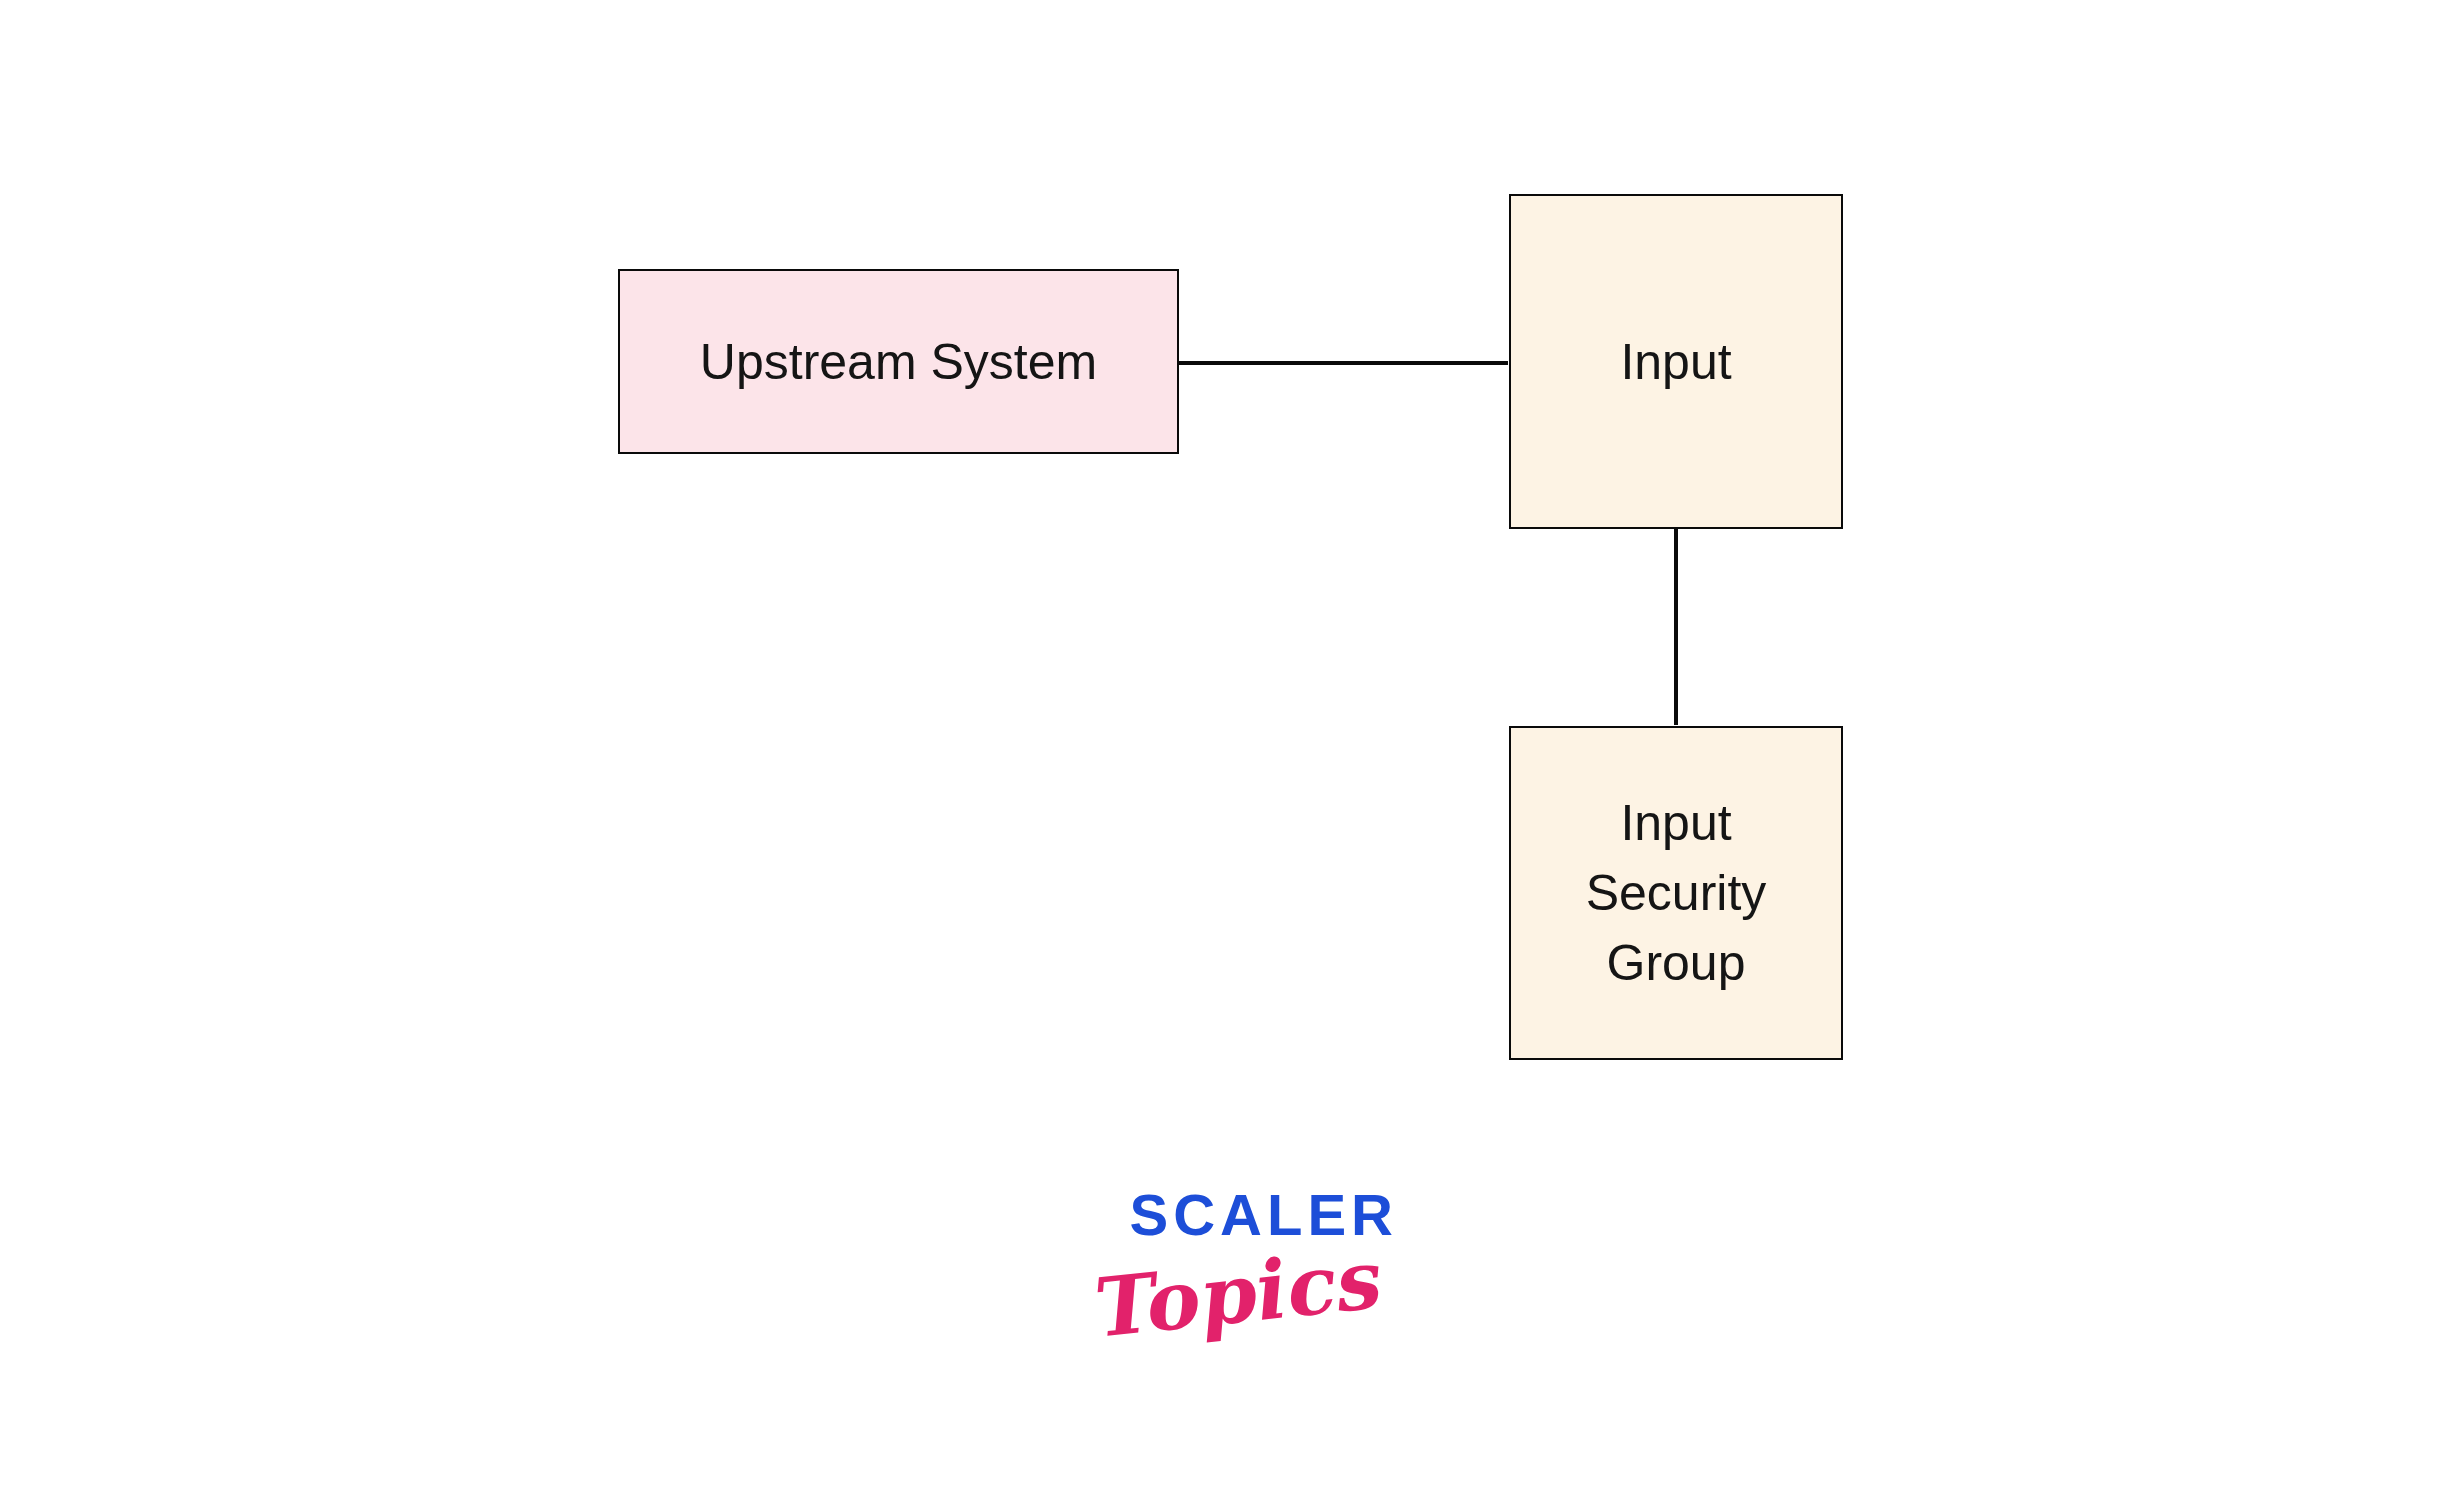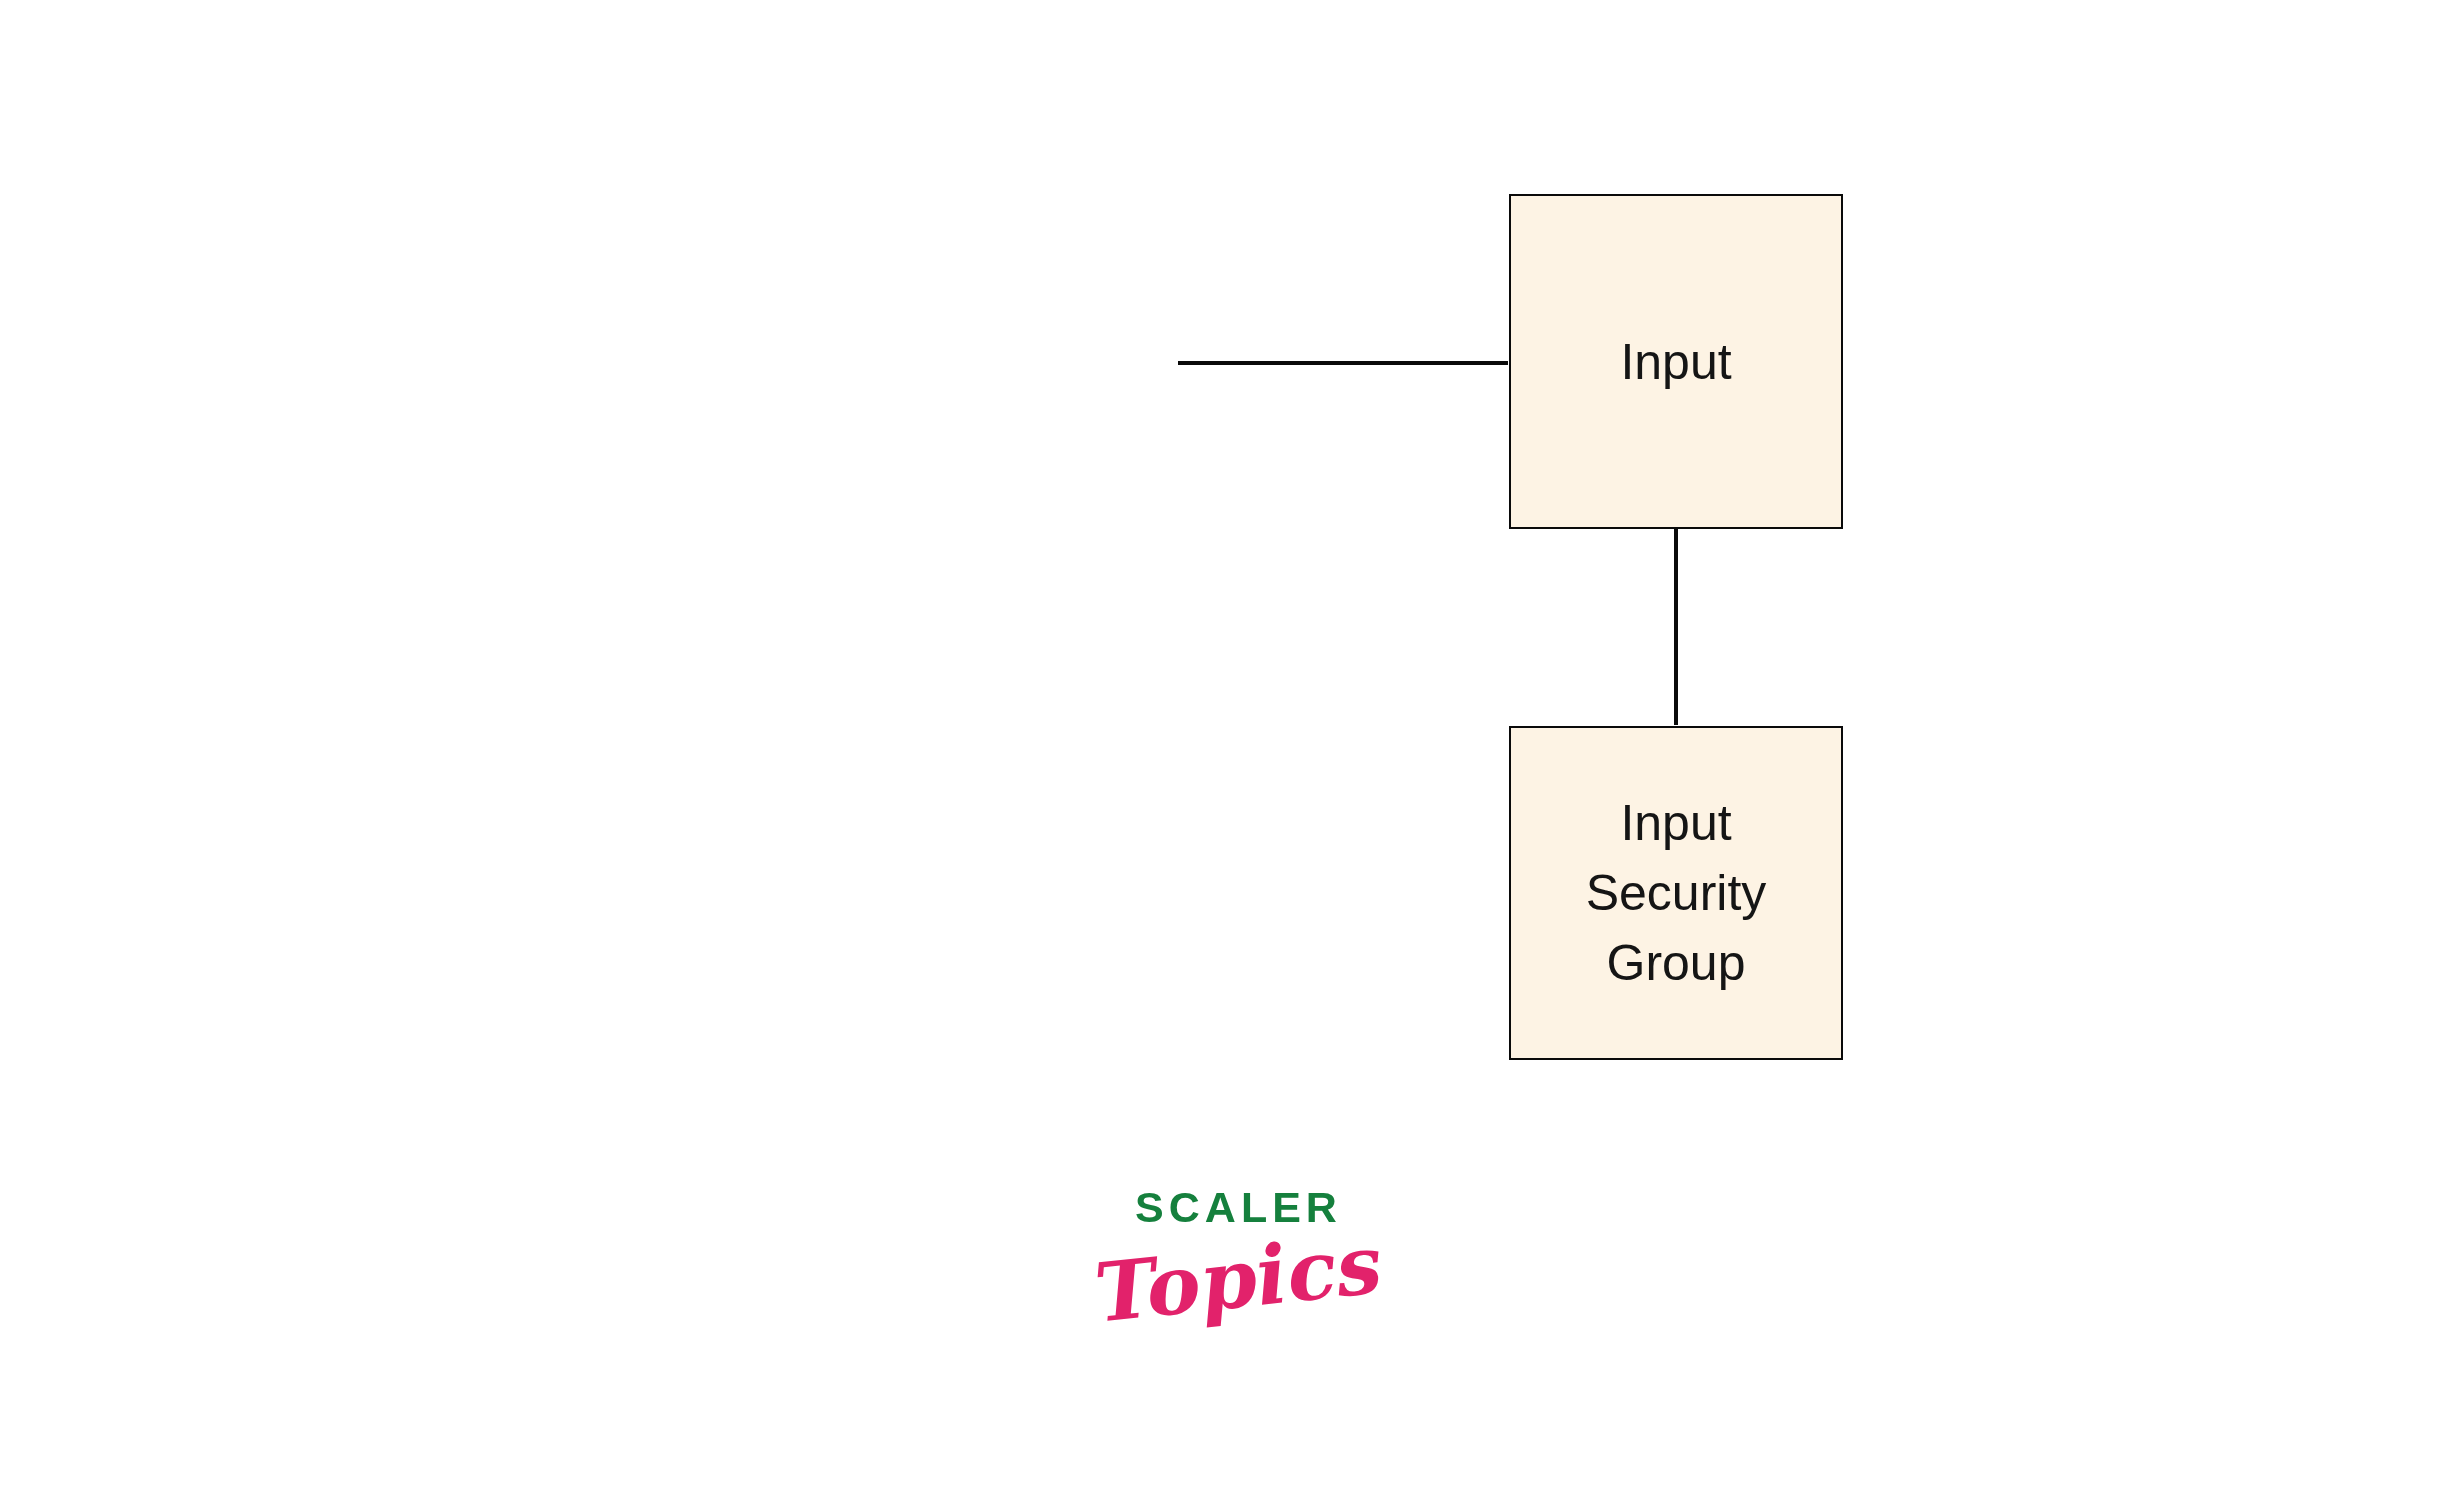--- a/index.html
+++ b/index.html
@@ -67,25 +67,26 @@
     height: 196px;
   }
   .logo {
     position: absolute;
     left: 1079px;
     top: 1186px;
     width: 319px;
     text-align: center;
   }
   .logo-brand {
-    font-size: 43px;
+    font-size: 58px;
     font-weight: bold;
     letter-spacing: 5px;
-    color: #15803d;
+    color: #1d4ed8;
     line-height: 1.0;
+    text-align: right;
   }
   .logo-sub {
     margin-top: 1.4px;
     font-family: "DejaVu Serif", "Liberation Serif", serif;
     font-style: italic;
     font-weight: bold;
     font-size: 81px;
     line-height: 1.2;
     color: #e2226b;
     transform: rotate(-6deg);
@@ -94,20 +95,23 @@
 </style>
 </head>
 <body>
 
 <div class="canvas">
 
   <div class="connector" id="connector-upstream-input"></div>
 
   <div class="connector" id="connector-input-isg"></div>
 
+  <div class="node" id="node-upstream" style="background: rgb(252, 228, 233);">
+    <span class="node-label">Upstream System</span>
+  </div>
 
   <div class="node" id="node-input" style="background: rgb(253, 243, 228);">
     <span class="node-label">Input</span>
   </div>
 
   <div class="node" id="node-isg" style="background: rgb(253, 243, 228);">
     <span class="node-label">Input
 Security
 Group</span>
   </div>

